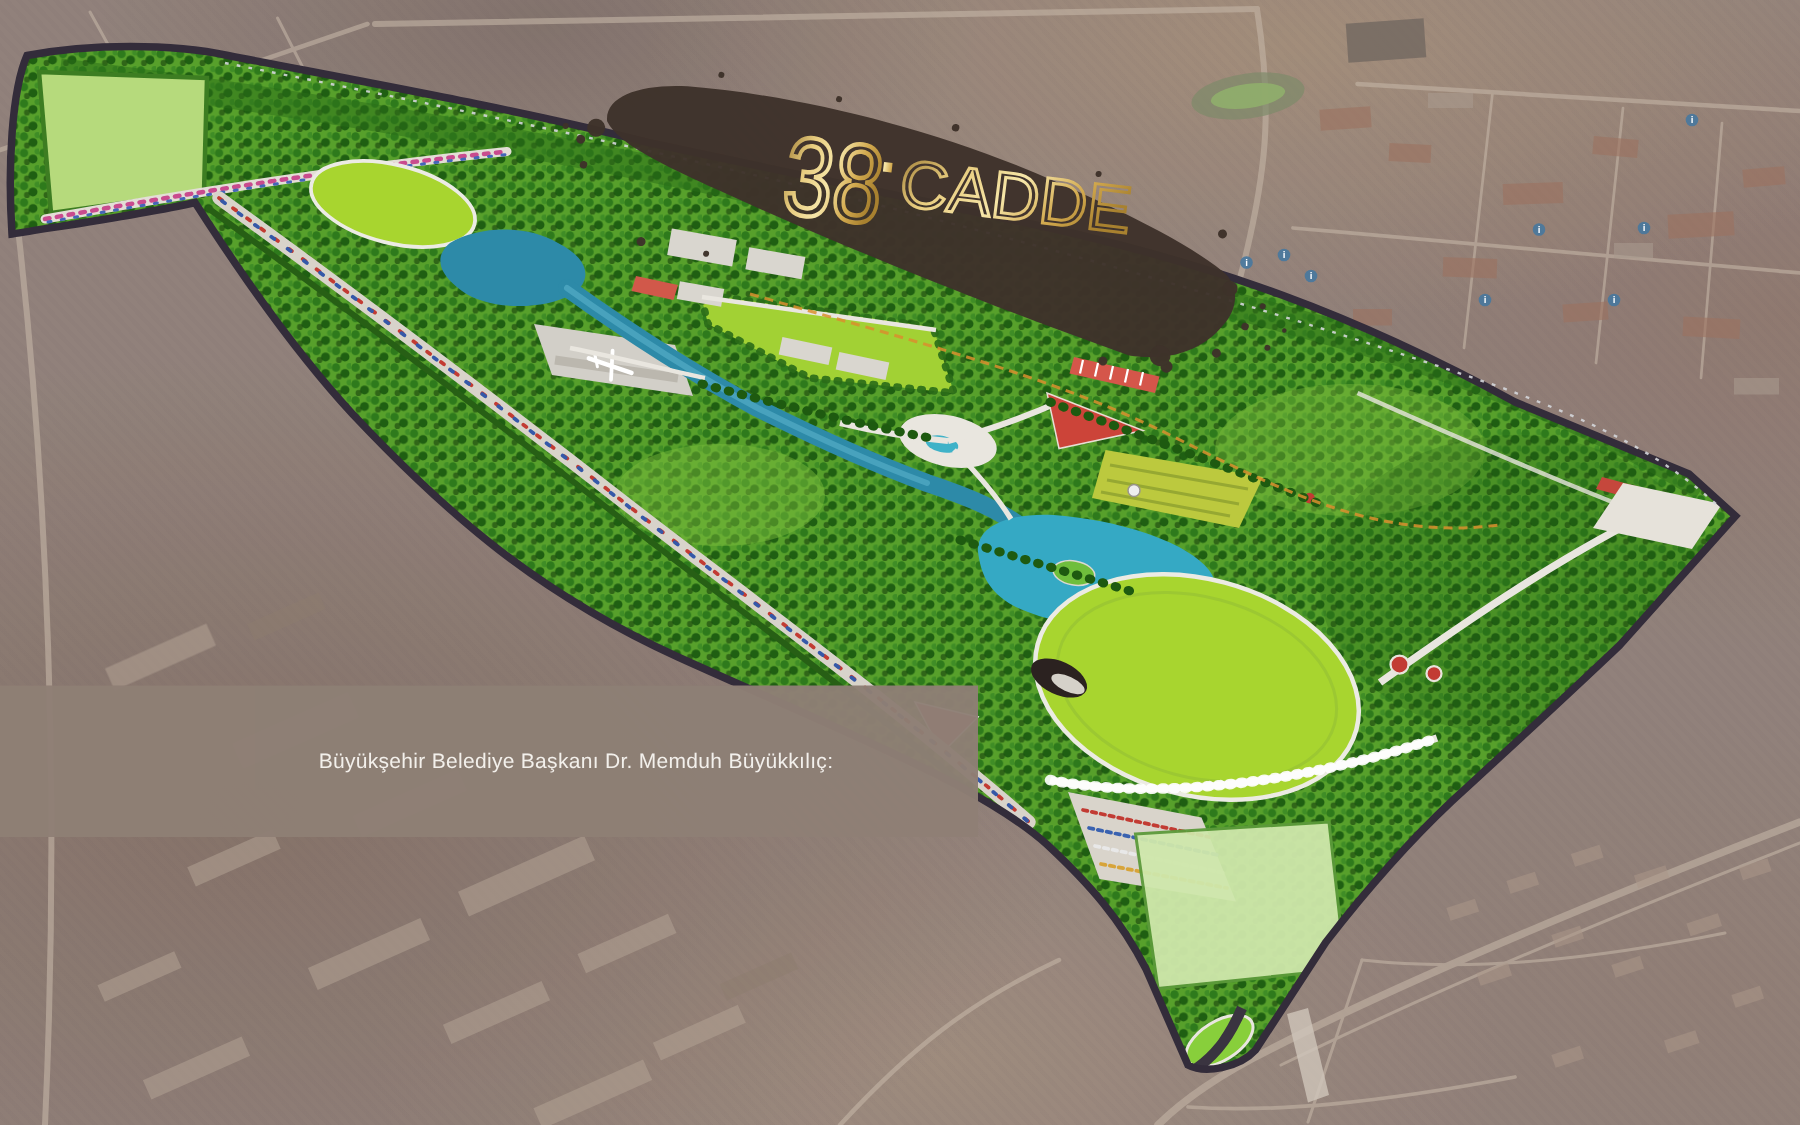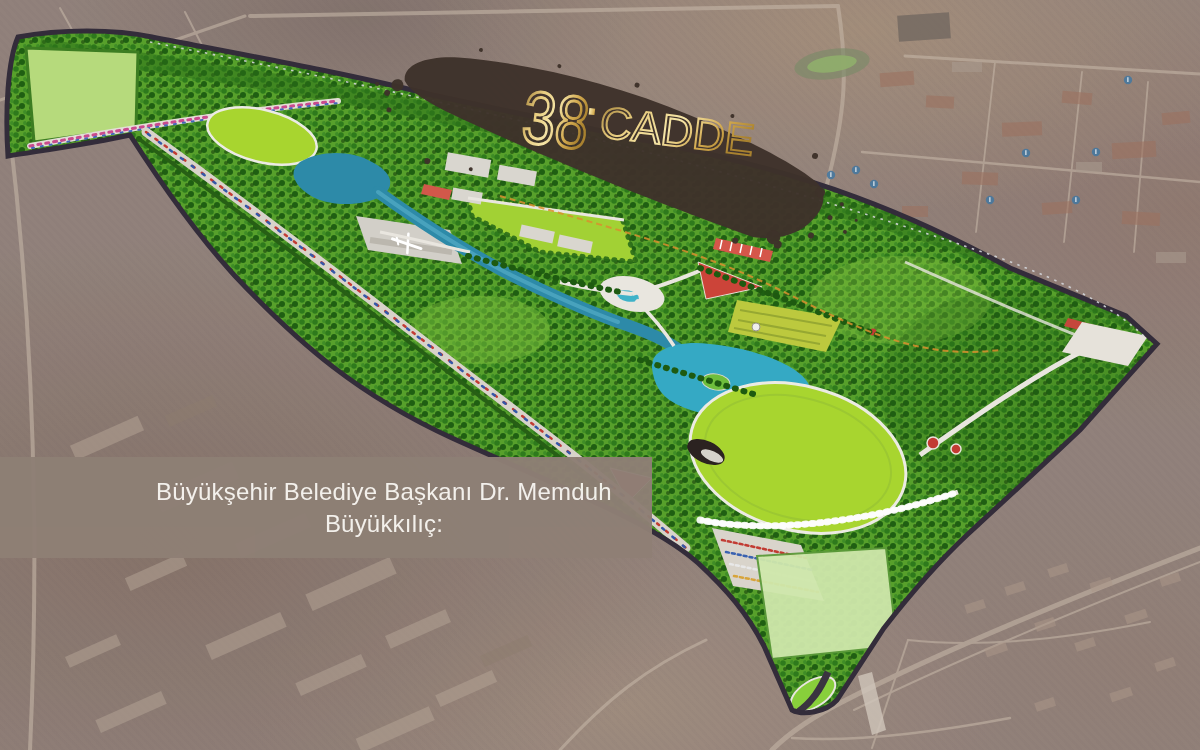--- a/index.html
+++ b/index.html
@@ -16,21 +16,21 @@
   .bg-tint{position:absolute;inset:0;background:
     repeating-linear-gradient(47deg, rgba(255,255,255,0) 0 3px, rgba(90,75,85,.035) 3px 6px),
     rgba(108,92,104,0.14);}
   svg.scene{position:absolute;left:0;top:0;}
   .band{fill:var(--logo-band-brown,#3e322a);opacity:.97;}
   .caption{position:absolute;left:0;top:457px;width:652px;height:101px;
     background:var(--caption-background,#8e7f75);opacity:.97;
     display:flex;flex-direction:column;justify-content:center;
     padding-left:116px;box-sizing:border-box;text-align:center;
     color:var(--caption-text,#f7f4f0);}
-  .caption-line1{font-size:24px;letter-spacing:.2px;line-height:1.3;}
+  .caption-line1{font-size:14px;letter-spacing:.2px;line-height:1.3;}
   .caption-line2{font-size:28px;letter-spacing:.6px;line-height:1.25;margin-top:4px;}
 </style>
 </head>
 <body>
 
 <div class="stage">
   <div class="bg-base"></div>
   <div class="bg-patches"></div>
   <div class="bg-tint"></div>
 

